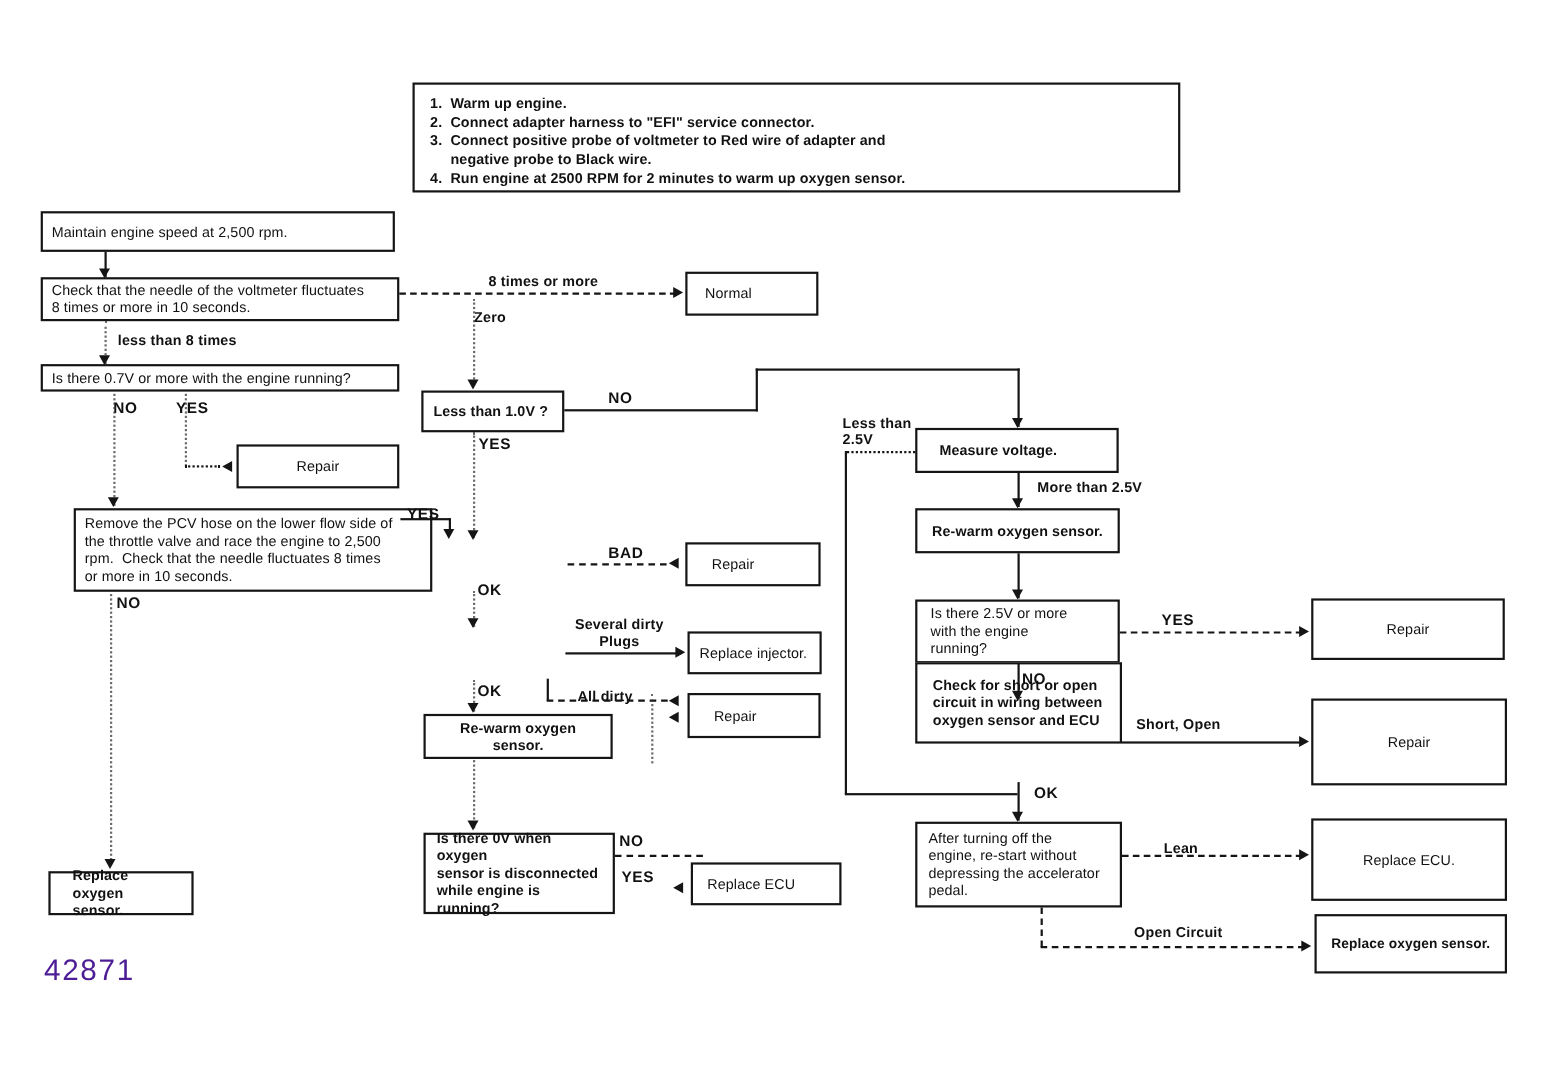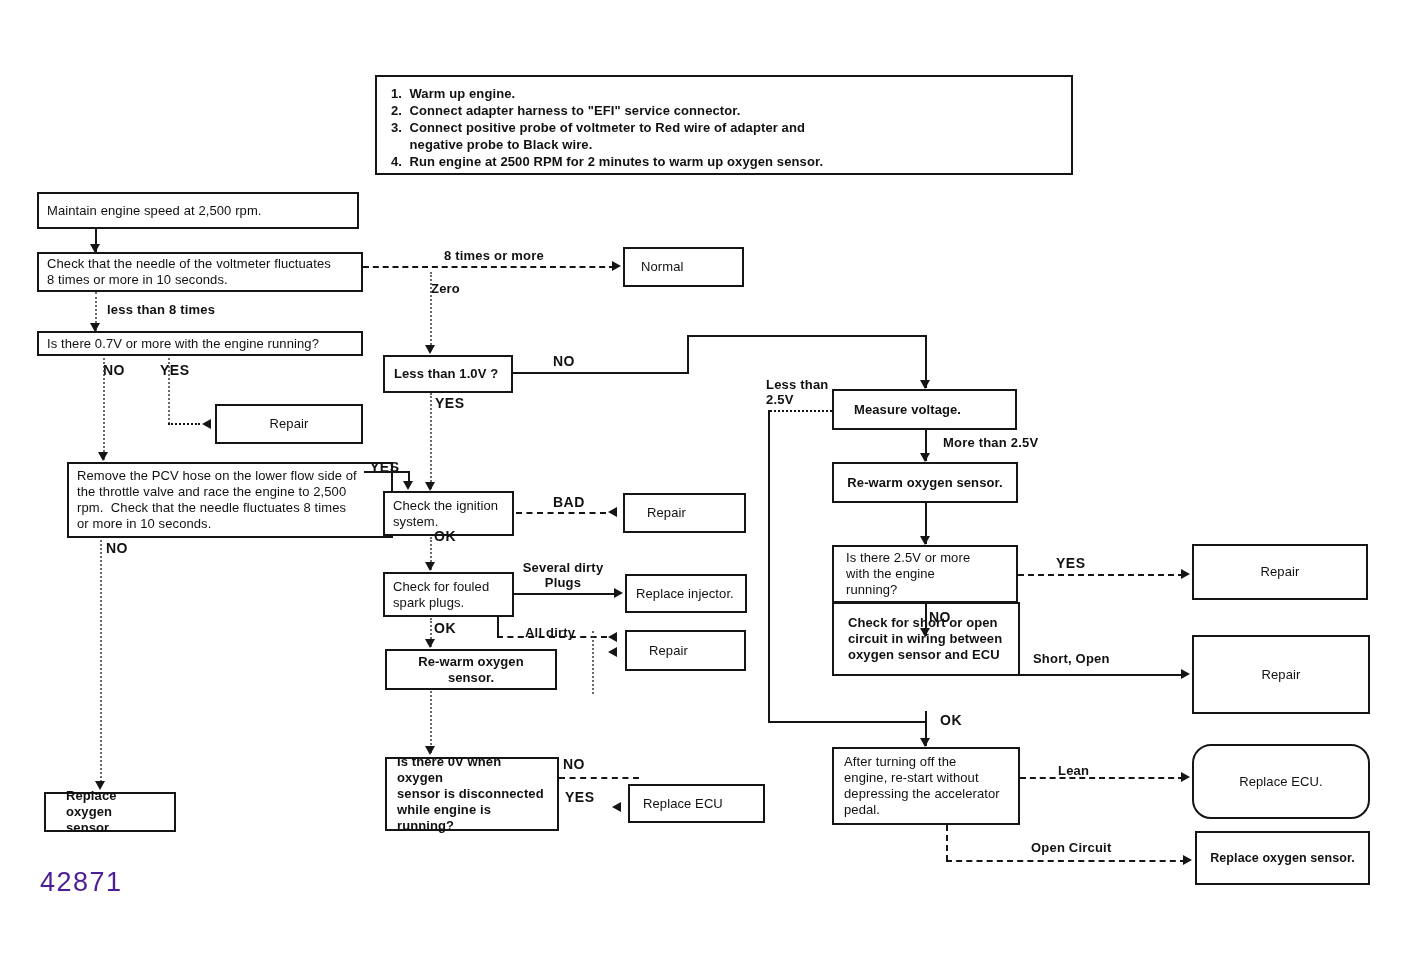--- a/index.html
+++ b/index.html
@@ -60,27 +60,23 @@
 rpm.  Check that the needle fluctuates 8 times
 or more in 10 seconds.</div>
 
   <div class="box bold" style="left:44px;top:792px;width:132px;height:40px;padding-left:20px;">Replace oxygen
 sensor.</div>
 
   <div class="box" style="left:623px;top:247px;width:121px;height:40px;padding-left:16px;">Normal</div>
 
   <div class="box bold" style="left:383px;top:355px;width:130px;height:38px;padding-left:9px;">Less than 1.0V ?</div>
 
-  <div class="box" style="left:383px;top:491px;width:131px;height:45px;">Check the ignition
-system.</div>
 
   <div class="box" style="left:623px;top:493px;width:123px;height:40px;padding-left:22px;">Repair</div>
 
-  <div class="box" style="left:383px;top:572px;width:131px;height:45px;">Check for fouled
-spark plugs.</div>
 
   <div class="box" style="left:625px;top:574px;width:122px;height:39px;padding-left:9px;">Replace injector.</div>
 
   <div class="box" style="left:625px;top:630px;width:121px;height:41px;padding-left:22px;">Repair</div>
 
   <div class="box center bold" style="left:385px;top:649px;width:172px;height:41px;">Re-warm oxygen sensor.</div>
 
   <div class="box bold" style="left:385px;top:757px;width:174px;height:74px;padding:6px 10px;">Is there 0V when oxygen
 sensor is disconnected
 while engine is running?</div>
@@ -101,21 +97,21 @@
 circuit in wiring between
 oxygen sensor and ECU</div>
 
   <div class="box center" style="left:1192px;top:635px;width:178px;height:79px;">Repair</div>
 
   <div class="box" style="left:832px;top:747px;width:188px;height:78px;padding:6px 10px;">After turning off the
 engine, re-start without
 depressing the accelerator
 pedal.</div>
 
-  <div class="box center" style="left:1192px;top:744px;width:178px;height:75px;border-radius:19px;">Replace ECU.</div>
+  <div class="box center" style="left:1192px;top:744px;width:178px;height:75px;">Replace ECU.</div>
 
   <div class="box center bold" style="left:1195px;top:831px;width:175px;height:54px;font-size:12.5px;">Replace oxygen sensor.</div>
 
   <div class="lbl" style="left:107px;top:302px;">less than 8 times</div>
   <div class="lbl caps" style="left:103px;top:363px;">NO</div>
   <div class="lbl caps" style="left:160px;top:363px;">YES</div>
   <div class="lbl caps" style="left:370px;top:460px;">YES</div>
   <div class="lbl caps" style="left:106px;top:541px;">NO</div>
   <div class="lbl" style="left:444px;top:248px;">8 times or more</div>
   <div class="lbl" style="left:431px;top:281px;">Zero</div>

